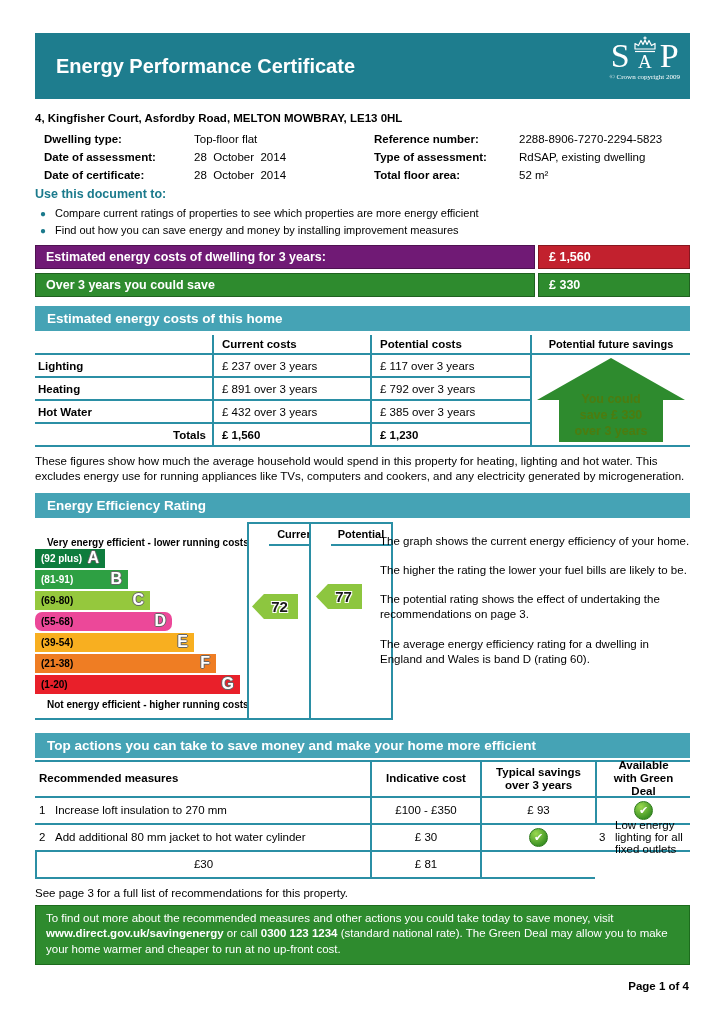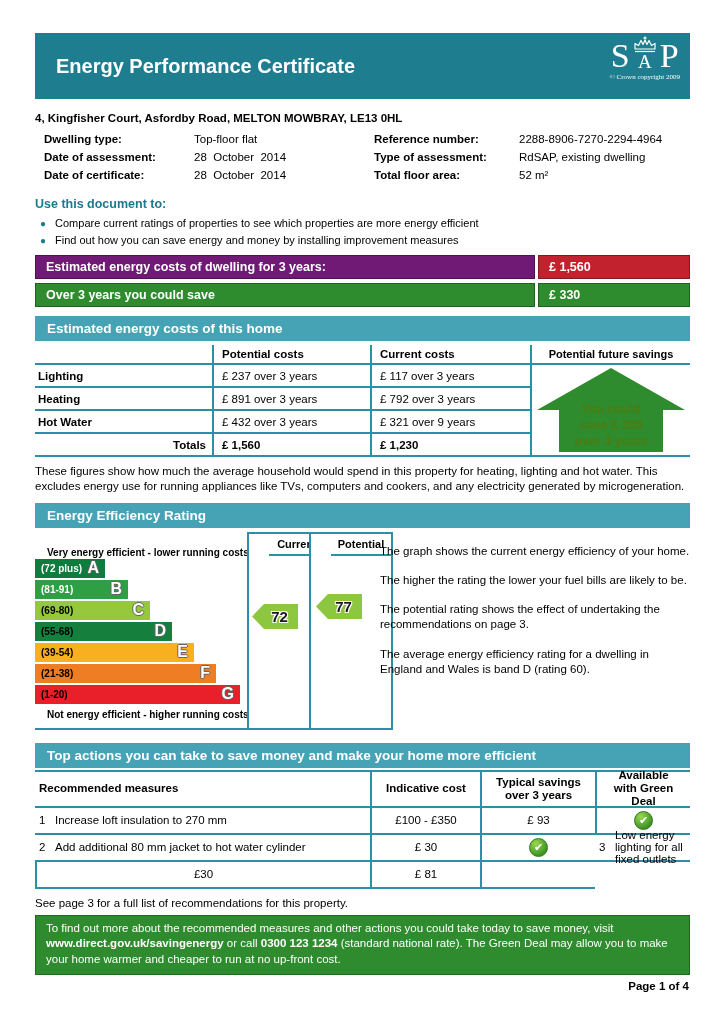--- a/index.html
+++ b/index.html
@@ -23,21 +23,21 @@
   
   .address { margin-top:13px; font-weight:bold; font-size:11.5px; }
   .details { display:flex; margin-top:9px; font-size:11.5px; }
   .dcol-left { width:330px; }
   .dcol-right { flex:1; }
   .drow { display:flex; margin-bottom:6px;padding-left:9px; }
   .dlabel { font-weight:bold; width:150px; flex-shrink:0; }
   .dlabel.r { width:145px; }
   .dval { white-space:pre;text-align:center; }
 
-  .use-head { color:#1b7a8c; font-weight:bold; font-size:12.5px; margin-top:10px; }
+  .use-head { color:#1b7a8c; font-weight:bold; font-size:12.5px; margin-top:0; }
   .bullets { margin-top:6px; font-size:11px; }
   .bullet { display:flex; gap:9px; margin-bottom:4px; padding-left:5px; }
   .dot { color:#1b7a8c; font-size:10px; line-height:1.3; }
 
   
   .sumbar { display:flex; height:24px; color:#fff; font-weight:bold; font-size:12.5px; margin-top:8px; }
   .sumbar + .sumbar { margin-top:4px; }
   .sumbar .lbl { flex:1; display:flex; align-items:center; padding-left:10px; border:1px solid rgba(0,0,0,.3); }
   .sumbar .val { width:140px; margin-left:3px; display:flex; align-items:center; padding-left:10px; border:1px solid rgba(0,0,0,.3); }
 
@@ -151,21 +151,21 @@
           <span class="dval">28  October  2014</span>
         </div>
         <div class="drow">
           <span class="dlabel">Date of certificate:</span>
           <span class="dval">28  October  2014</span>
         </div>
       </div>
       <div class="dcol-right">
         <div class="drow">
           <span class="dlabel r">Reference number:</span>
-          <span class="dval">2288-8906-7270-2294-4964</span>
+          <span class="dval">2288-8906-7270-2294-5823</span>
         </div>
         <div class="drow">
           <span class="dlabel r">Type of assessment:</span>
           <span class="dval">RdSAP, existing dwelling</span>
         </div>
         <div class="drow">
           <span class="dlabel r">Total floor area:</span>
           <span class="dval">52 m²</span>
         </div>
       </div>
@@ -188,35 +188,35 @@
       <div class="val" style="background: rgb(194, 33, 46);">£ 1,560</div>
     </div>
     <div class="sumbar">
       <div class="lbl" style="background: rgb(46, 139, 46);">Over 3 years you could save</div>
       <div class="val" style="background: rgb(46, 139, 46);">£ 330</div>
     </div>
 
     <div class="section-band">Estimated energy costs of this home</div>
     <div class="costs">
       <div class="tb"></div>
+      <div class="tl tb c-head">Current costs</div>
       <div class="tl tb c-head">Potential costs</div>
-      <div class="tl tb c-head">Current costs</div>
       <div class="tl tb c-head4">Potential future savings</div>
 
       <div class="tb c-rowlabel">Lighting</div>
       <div class="tl tb c-val">£ 237 over 3 years</div>
       <div class="tl tb c-val">£ 117 over 3 years</div>
 
       <div class="tb c-rowlabel">Heating</div>
       <div class="tl tb c-val">£ 891 over 3 years</div>
       <div class="tl tb c-val">£ 792 over 3 years</div>
 
       <div class="tb c-rowlabel">Hot Water</div>
       <div class="tl tb c-val">£ 432 over 3 years</div>
-      <div class="tl tb c-val">£ 321 over 9 years</div>
+      <div class="tl tb c-val">£ 385 over 3 years</div>
 
       <div class="tb c-totlabel">Totals</div>
       <div class="tl tb c-val c-bold">£ 1,560</div>
       <div class="tl tb c-val c-bold">£ 1,230</div>
 
       <div class="tl tb house-cell">
         <div class="house-wrap">
           <svg width="152" height="86" viewBox="0 0 152 86">
             <polygon points="76,1 150,43 128,43 128,85 24,85 24,43 2,43" fill="#2e8b2e"></polygon>
           </svg>
@@ -228,32 +228,32 @@
         </div>
       </div>
     </div>
     <div class="note">These figures show how much the average household would spend in this property for heating, lighting and hot water. This excludes energy use for running appliances like TVs, computers and cookers, and any electricity generated by microgeneration.</div>
 
     <div class="section-band">Energy Efficiency Rating</div>
     <div class="chart">
       <div class="cap cap-top">Very energy efficient - lower running costs</div>
       <div class="bands">
         <div class="band bw0" style="background: rgb(14, 124, 61);">
-          <span class="range" style="color: rgb(255, 255, 255);">(72 plus)</span>
+          <span class="range" style="color: rgb(255, 255, 255);">(92 plus)</span>
           <span class="letter">A</span>
         </div>
         <div class="band bw1" style="background: rgb(46, 160, 67);">
           <span class="range" style="color: rgb(255, 255, 255); text-align: right;">(81-91)</span>
           <span class="letter">B</span>
         </div>
         <div class="band bw2" style="background: rgb(149, 200, 61);">
           <span class="range" style="color: rgb(0, 0, 0);">(69-80)</span>
           <span class="letter">C</span>
         </div>
-        <div class="band bw3" style="background: #15803d;">
+        <div class="band bw3" style="background: #ec4899; border-radius: 7px;">
           <span class="range" style="color: rgb(0, 0, 0);">(55-68)</span>
           <span class="letter">D</span>
         </div>
         <div class="band bw4" style="background: rgb(248, 175, 32);">
           <span class="range" style="color: rgb(0, 0, 0);">(39-54)</span>
           <span class="letter">E</span>
         </div>
         <div class="band bw5" style="background: rgb(239, 125, 35);">
           <span class="range" style="color: rgb(0, 0, 0);">(21-38)</span>
           <span class="letter">F</span>

